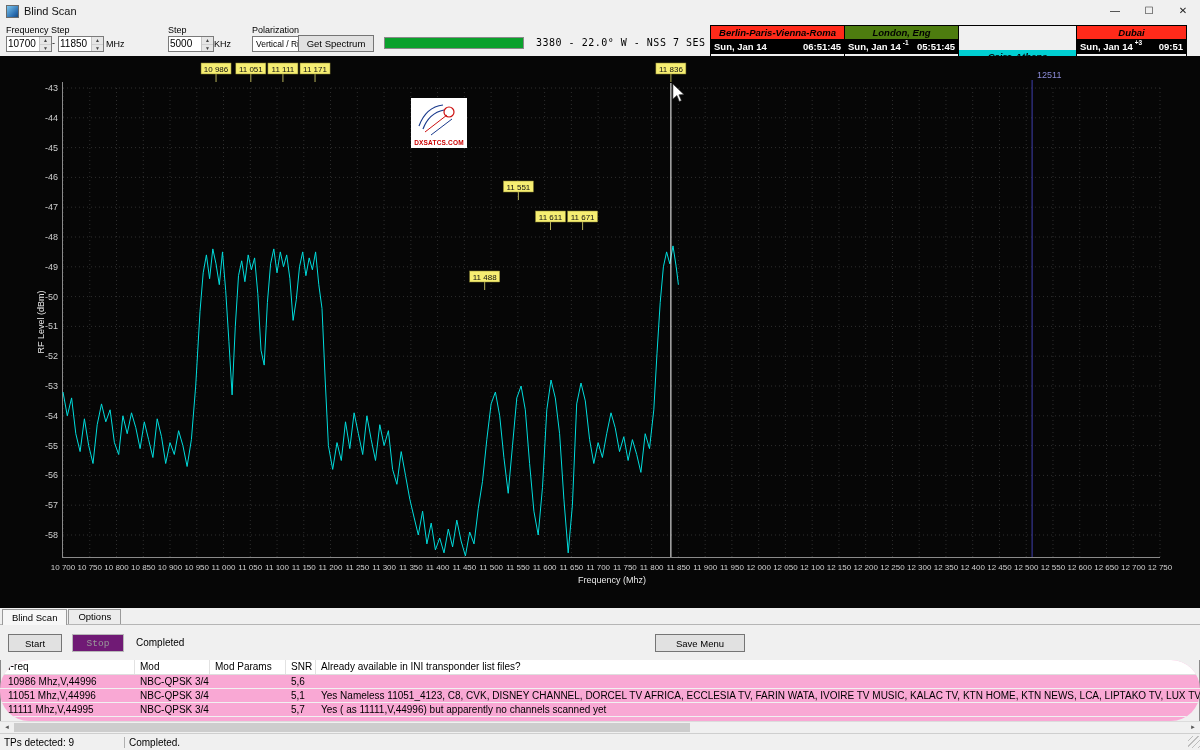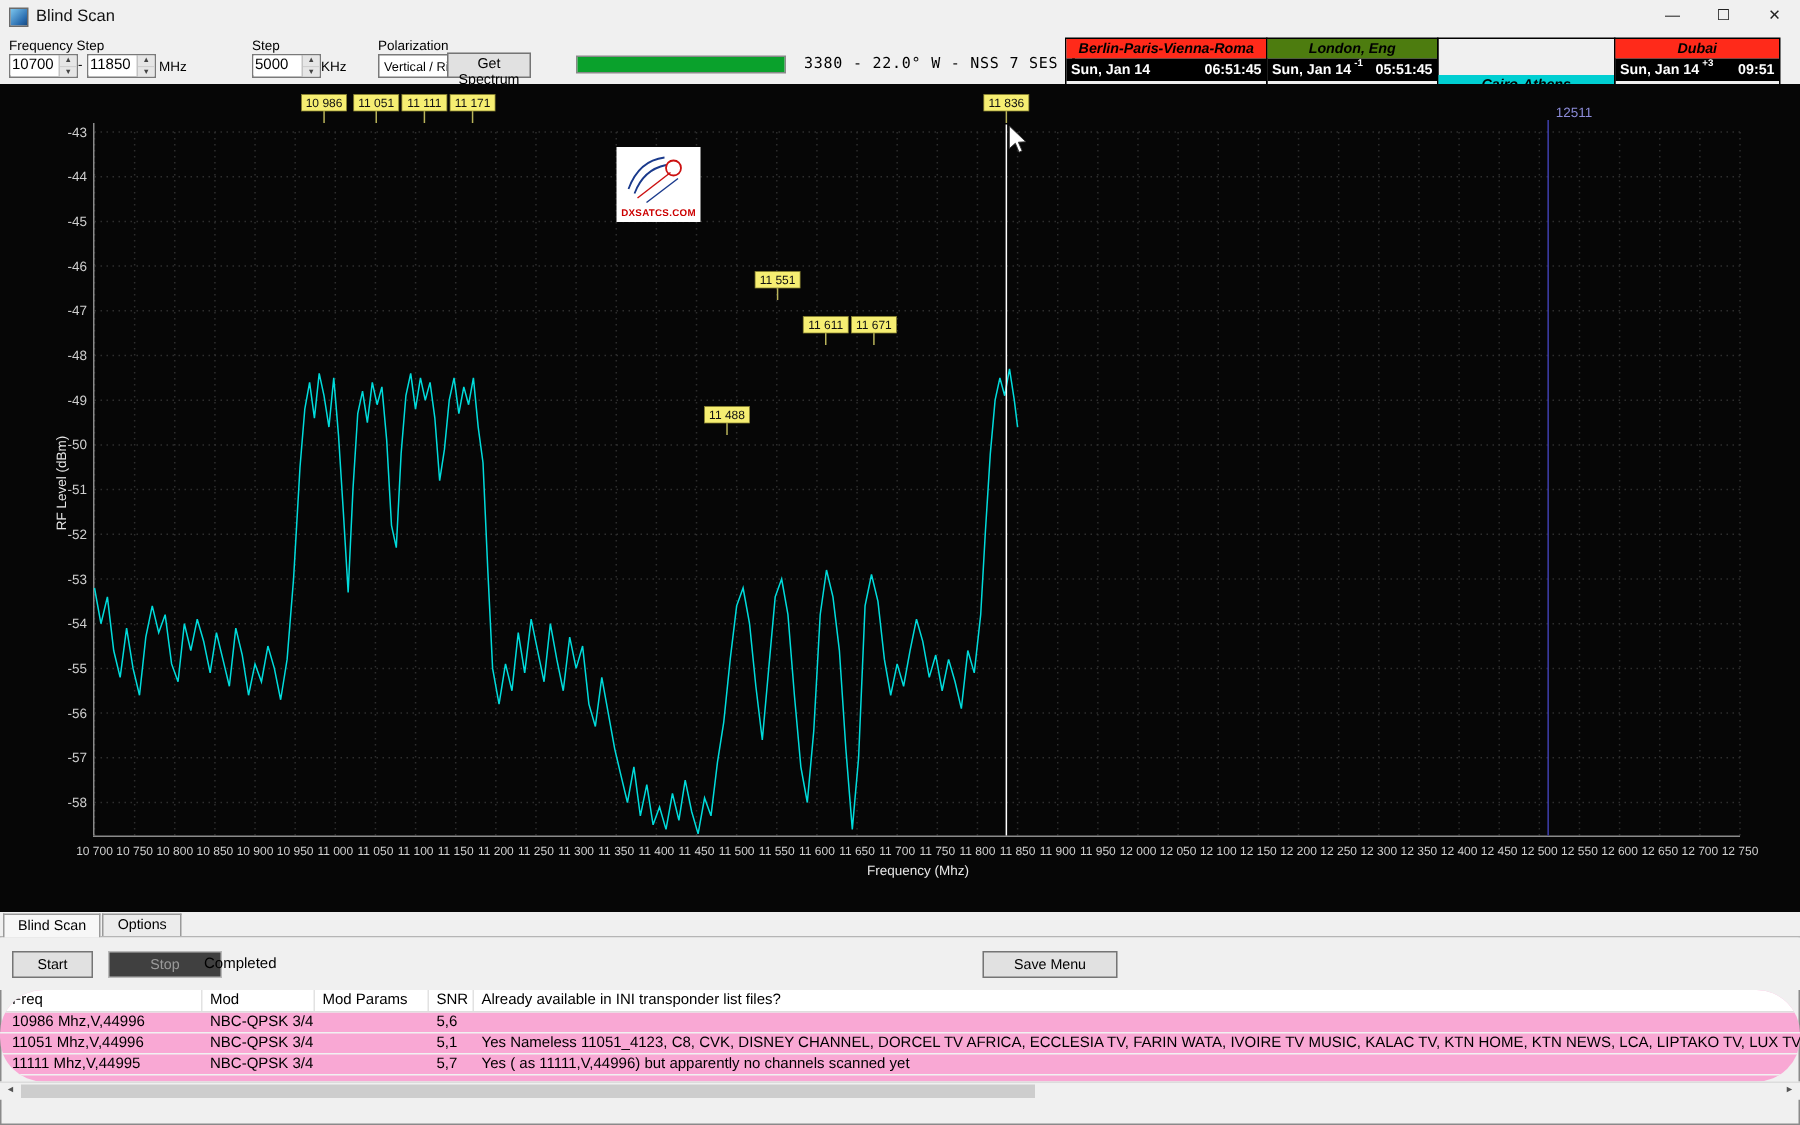--- a/index.html
+++ b/index.html
@@ -29,21 +29,21 @@
   .spin-btns span:last-child { border-bottom:none; }
   .dash { position:absolute; top:16px; font-size:9px; }
   .unit { position:absolute; top:17px; font-size:9px; }
   .combo { position:absolute; top:14px; height:16px; width:70px; background:#fff;
            border:1px solid #7a7a7a; box-sizing:border-box; display:flex; }
   .combo .val { flex:1; font-size:8.5px; line-height:14px; padding-left:3px; white-space:nowrap; overflow:hidden; }
   .combo .arr { width:14px; background:#e1e1e1; border-left:1px solid #b5b5b5; font-size:6px;
                 line-height:14px; text-align:center; color:#333; }
   .btn { font-size:9.5px; background:#e1e1e1; border:1px solid #757575; color:#000;
          font-family:"Liberation Sans",sans-serif; }
-  #get-spectrum { position:absolute; left:298px; top:13px; width:56px; height:17px; }
+  #get-spectrum { position:absolute; left:298px; top:13px; width:76px; height:17px; }
   .progress { position:absolute; left:384px; top:15px; width:140px; height:12px;
               border:1px solid #898989; background:#e6e6e6; box-sizing:border-box; }
   .progress .fill { height:100%; width:100%; }
   .sat-info { position:absolute; left:533px; top:15px; font-family:"DejaVu Sans Mono",monospace;
               font-size:10px; letter-spacing:0.5px; color:#000; padding:0 3px; }
 
   
   .clocks { position:absolute; left:710px; top:3px; display:flex; }
   .clock { border:1px solid #000; margin-left:-1px; }
   .clock:first-child { margin-left:0; }
@@ -66,21 +66,21 @@
   
   .tabstrip { height:17px; background:#f0f0f0; display:flex; align-items:flex-end; padding-left:2px;
               border-bottom:1px solid #b5b5b5; box-sizing:border-box; }
   .tab { font-size:9.5px; padding:1px 9px 2px 9px; border:1px solid #9a9a9a; border-bottom:none;
          background:#ececec; color:#000; margin-right:1px; }
   .tab.active { background:#f7f7f7; padding-top:2px; position:relative; top:1px; }
 
   .ctrl-panel { position:relative; height:35px; background:#f0f0f0; }
   .ctrl-panel .btn { position:absolute; height:18px; }
   #btn-start { left:8px; top:9px; width:54px; }
-  #btn-stop { left:72px; top:9px; width:76px; color:#9a9a9a; border-color:#b8b8b8; background:#404040; }
+  #btn-stop { left:72px; top:9px; width:52px; color:#9a9a9a; border-color:#b8b8b8; background:#701a75;font-family:Liberation Mono, monospace; }
   #btn-save { left:655px; top:9px; width:90px; }
   .scan-status { position:absolute; left:136px; top:12px; font-size:10px; color:#000; }
 
   .tablewrap { height:61px; background:#f9a8d4; font-size:10px; overflow:hidden;border-radius:29px; }
   .thead { display:flex; height:14px; line-height:14px; border-bottom:1px solid #dedede; background:#fff; }
   .th { box-sizing:border-box; border-right:1px solid #e2e2e2; white-space:nowrap; overflow:hidden; }
   .tr { display:flex; height:13px; line-height:13px; border-bottom:1px solid #f1f1f1; }
   .td { box-sizing:border-box; white-space:nowrap; overflow:hidden; }
   .c1col { width:135px; padding-left:8px; }
   .c2col { width:75px;  padding-left:5px; }
@@ -403,14 +403,20 @@
       <div class="td c5col">Yes ( as 11111,V,44996) but apparently no channels scanned yet</div>
     </div>
   </div>
 
   <div class="hscroll">
     <span class="hs-arrow left">◄</span>
     <div class="hs-thumb"></div>
     <span class="hs-arrow right">►</span>
   </div>
 
+  <div class="statusbar">
+    <span class="sb-left">TPs detected: 9</span>
+    <div class="sb-sep"></div>
+    <span>Completed.</span>
+    <div class="grip"></div>
+  </div>
 
 </div>
 
 </body></html>

